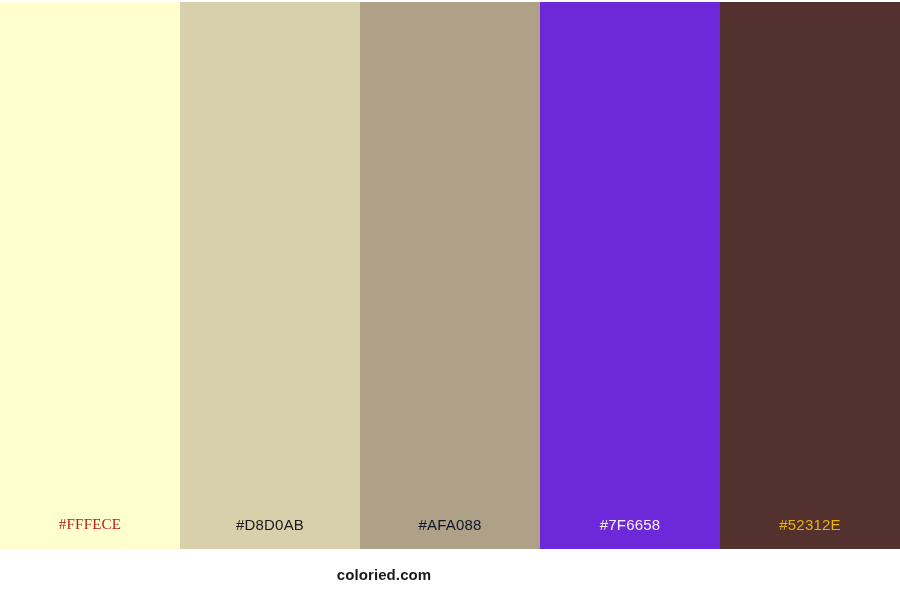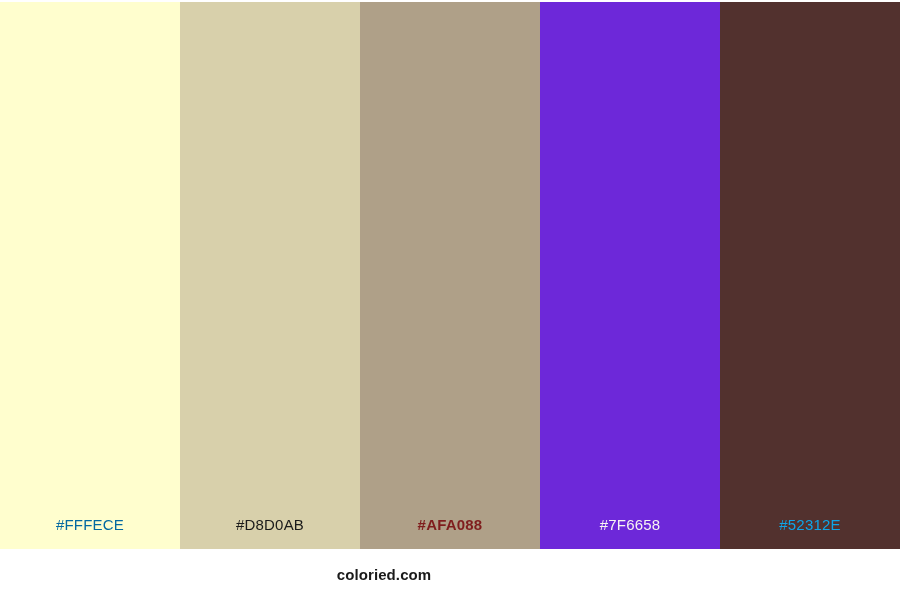--- a/index.html
+++ b/index.html
@@ -81,37 +81,37 @@
   }
 </style>
 </head>
 <body>
 
 <div id="palette-page" style="background-color: rgb(255, 255, 255);">
 
   <div id="swatch-strip">
 
     <div class="swatch" style="background-color: rgb(255, 254, 206);">
-      <span class="swatch-label dark-text" style="color: #0369a1;">#FFFECE</span>
+      <span class="swatch-label dark-text" style="color: #b91c1c; font-family: Liberation Serif, serif;">#FFFECE</span>
     </div>
 
     <div class="swatch" style="background-color: rgb(216, 208, 171);">
       <span class="swatch-label dark-text" style="color: rgb(26, 26, 26);">#D8D0AB</span>
     </div>
 
     <div class="swatch" style="background-color: rgb(175, 160, 136);">
-      <span class="swatch-label dark-text" style="color: #7f1d1d; font-weight: bold;">#AFA088</span>
+      <span class="swatch-label dark-text" style="color: #0f172a;">#AFA088</span>
     </div>
 
     <div class="swatch" style="background-color: #6d28d9;">
       <span class="swatch-label light-text" style="color: rgb(247, 244, 242);">#7F6658</span>
     </div>
 
     <div class="swatch" style="background-color: rgb(82, 49, 46);">
-      <span class="swatch-label light-text" style="color: #0ea5e9;">#52312E</span>
+      <span class="swatch-label light-text" style="color: #eab308;">#52312E</span>
     </div>
 
   </div>
 
   <div id="footer-bar" style="background-color: rgb(255, 255, 255);">
     <span id="footer-credit">coloried.com</span>
   </div>
 
 </div>
 

